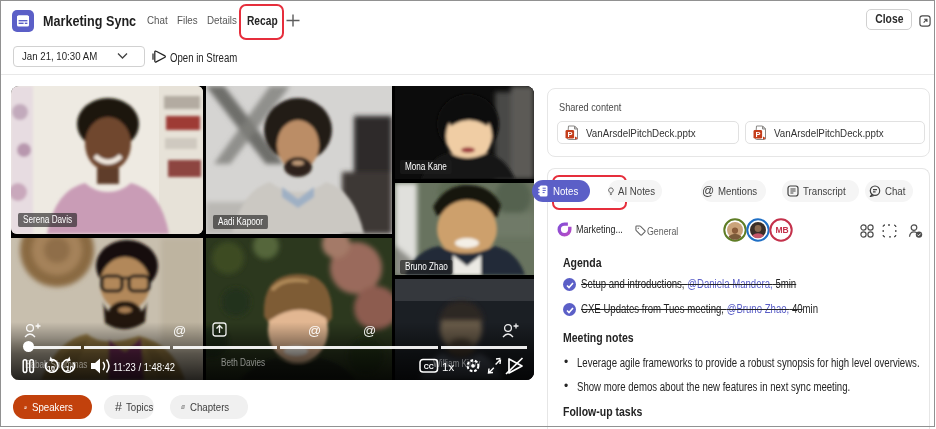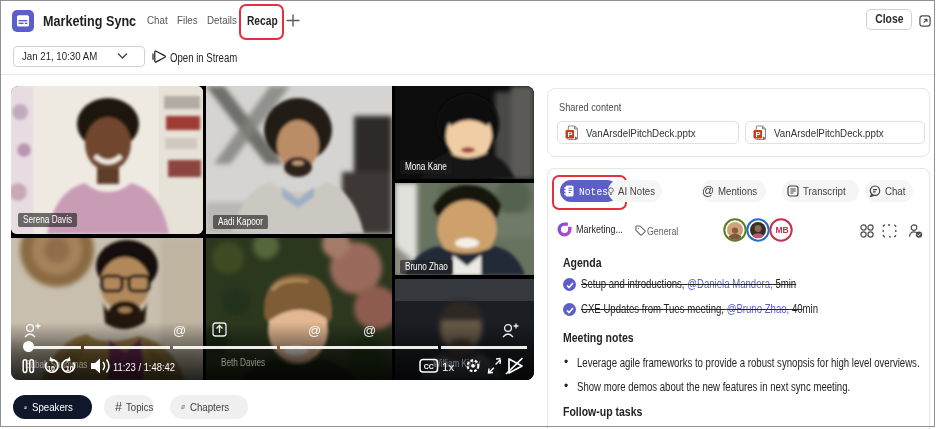--- a/index.html
+++ b/index.html
@@ -23,21 +23,21 @@
   .streamlbl{position:absolute;left:170px;top:51px;font-size:12px;color:#242424;transform:scaleX(.8);transform-origin:0 0;}
   
   .video{position:absolute;left:11px;top:86px;width:523px;height:294px;background:#000;border-radius:8px;overflow:hidden;}
   .nlabel{position:absolute;background:rgba(30,30,30,.62);color:#fff;font-size:10px;line-height:14px;padding:0 6px;border-radius:2px;white-space:nowrap;transform:scaleX(.82);transform-origin:0 50%;}
   .vgrad{position:absolute;left:0;bottom:0;width:100%;height:58px;background:linear-gradient(to bottom,rgba(0,0,0,0),rgba(0,0,0,.55) 55%,rgba(0,0,0,.82));}
   .pbar{position:absolute;left:17px;top:260px;height:2.5px;background:rgba(255,255,255,.92);}
   .knob{position:absolute;left:12px;top:255px;width:11px;height:11px;border-radius:50%;background:#fff;}
   
   .pill{position:absolute;top:395px;height:24px;border-radius:12px;background:#f0f0f0;color:#3d3d3d;
         font-size:11.5px;display:flex;align-items:center;gap:5px;padding:0 11px;box-sizing:border-box;}
-  .pill.purple{background:#0f172a;color:#fff;}
+  .pill.purple{background:#c2410c;color:#fff;}
   
   .card{position:absolute;background:#fff;border:1px solid #e6e6e6;border-radius:8px;box-sizing:border-box;}
   .sharedlbl{position:absolute;left:559px;top:101px;font-size:11.5px;color:#4a4a4a;transform:scaleX(.8);transform-origin:0 0;}
   .fcard{position:absolute;top:121px;height:23px;border:1px solid #e1e1e1;border-radius:5px;background:#fff;
          display:flex;align-items:center;font-size:11.5px;color:#333;box-sizing:border-box;}
   .fcard .fn{display:inline-block;transform:scaleX(.85);transform-origin:0 50%;white-space:nowrap;}
   .rtab{position:absolute;top:180px;height:22px;border-radius:11px;background:#f5f5f5;color:#424242;
         font-size:11.5px;display:flex;align-items:center;justify-content:center;gap:4px;box-sizing:border-box;}
   .tl{display:inline-block;transform:scaleX(.84);transform-origin:0 50%;white-space:nowrap;}
   .rtab.sel{background:#5b5fc7;color:#fff;}
@@ -359,21 +359,21 @@
       <path d="M9.5 1 l3 3 h-3 Z" fill="#dcdcdc" stroke="#8a8886" stroke-width="1"></path>
       <rect x="0.5" y="5" width="8.6" height="8.6" rx="1.4" fill="#c43e1c"></rect>
       <text x="2.5" y="11.8" font-size="7.5" font-weight="bold" fill="#fff" font-family="Liberation Sans">P</text>
       <path d="M10 11.5 l3 1.8 l-3 1.2 Z" fill="#c43e1c"></path>
     </svg>
     <span class="fn">VanArsdelPitchDeck.pptx</span>
   </div>
 
 <div class="card" style="left:547px;top:168px;width:383px;height:262px;border-bottom:none;border-radius:8px 8px 0 0;"></div>
 <div class="redbox" style="left:552px;top:175px;width:71px;height:31px;"></div>
-<div class="rtab sel" style="left:560px;width:58px;font-family:Liberation Mono, monospace;">
+<div class="rtab sel" style="left:532px;width:58px;">
     <svg width="11" height="12" viewBox="0 0 11 12">
       <rect x="1.5" y="0.5" width="8" height="11" rx="1.6" fill="#fff"></rect>
       <rect x="0" y="2.2" width="3" height="1.6" rx="0.8" fill="#fff"></rect>
       <rect x="0" y="5.2" width="3" height="1.6" rx="0.8" fill="#fff"></rect>
       <rect x="0" y="8.2" width="3" height="1.6" rx="0.8" fill="#fff"></rect>
       <path d="M4.6 3.2 h3.2 M4.6 5.4 h3.2 M4.6 7.6 h2" stroke="#5b5fc7" stroke-width="1"></path>
     </svg>
     <span class="tl">Notes</span>
   </div>
 <div class="rtab" style="left:608px;width:54px;">

